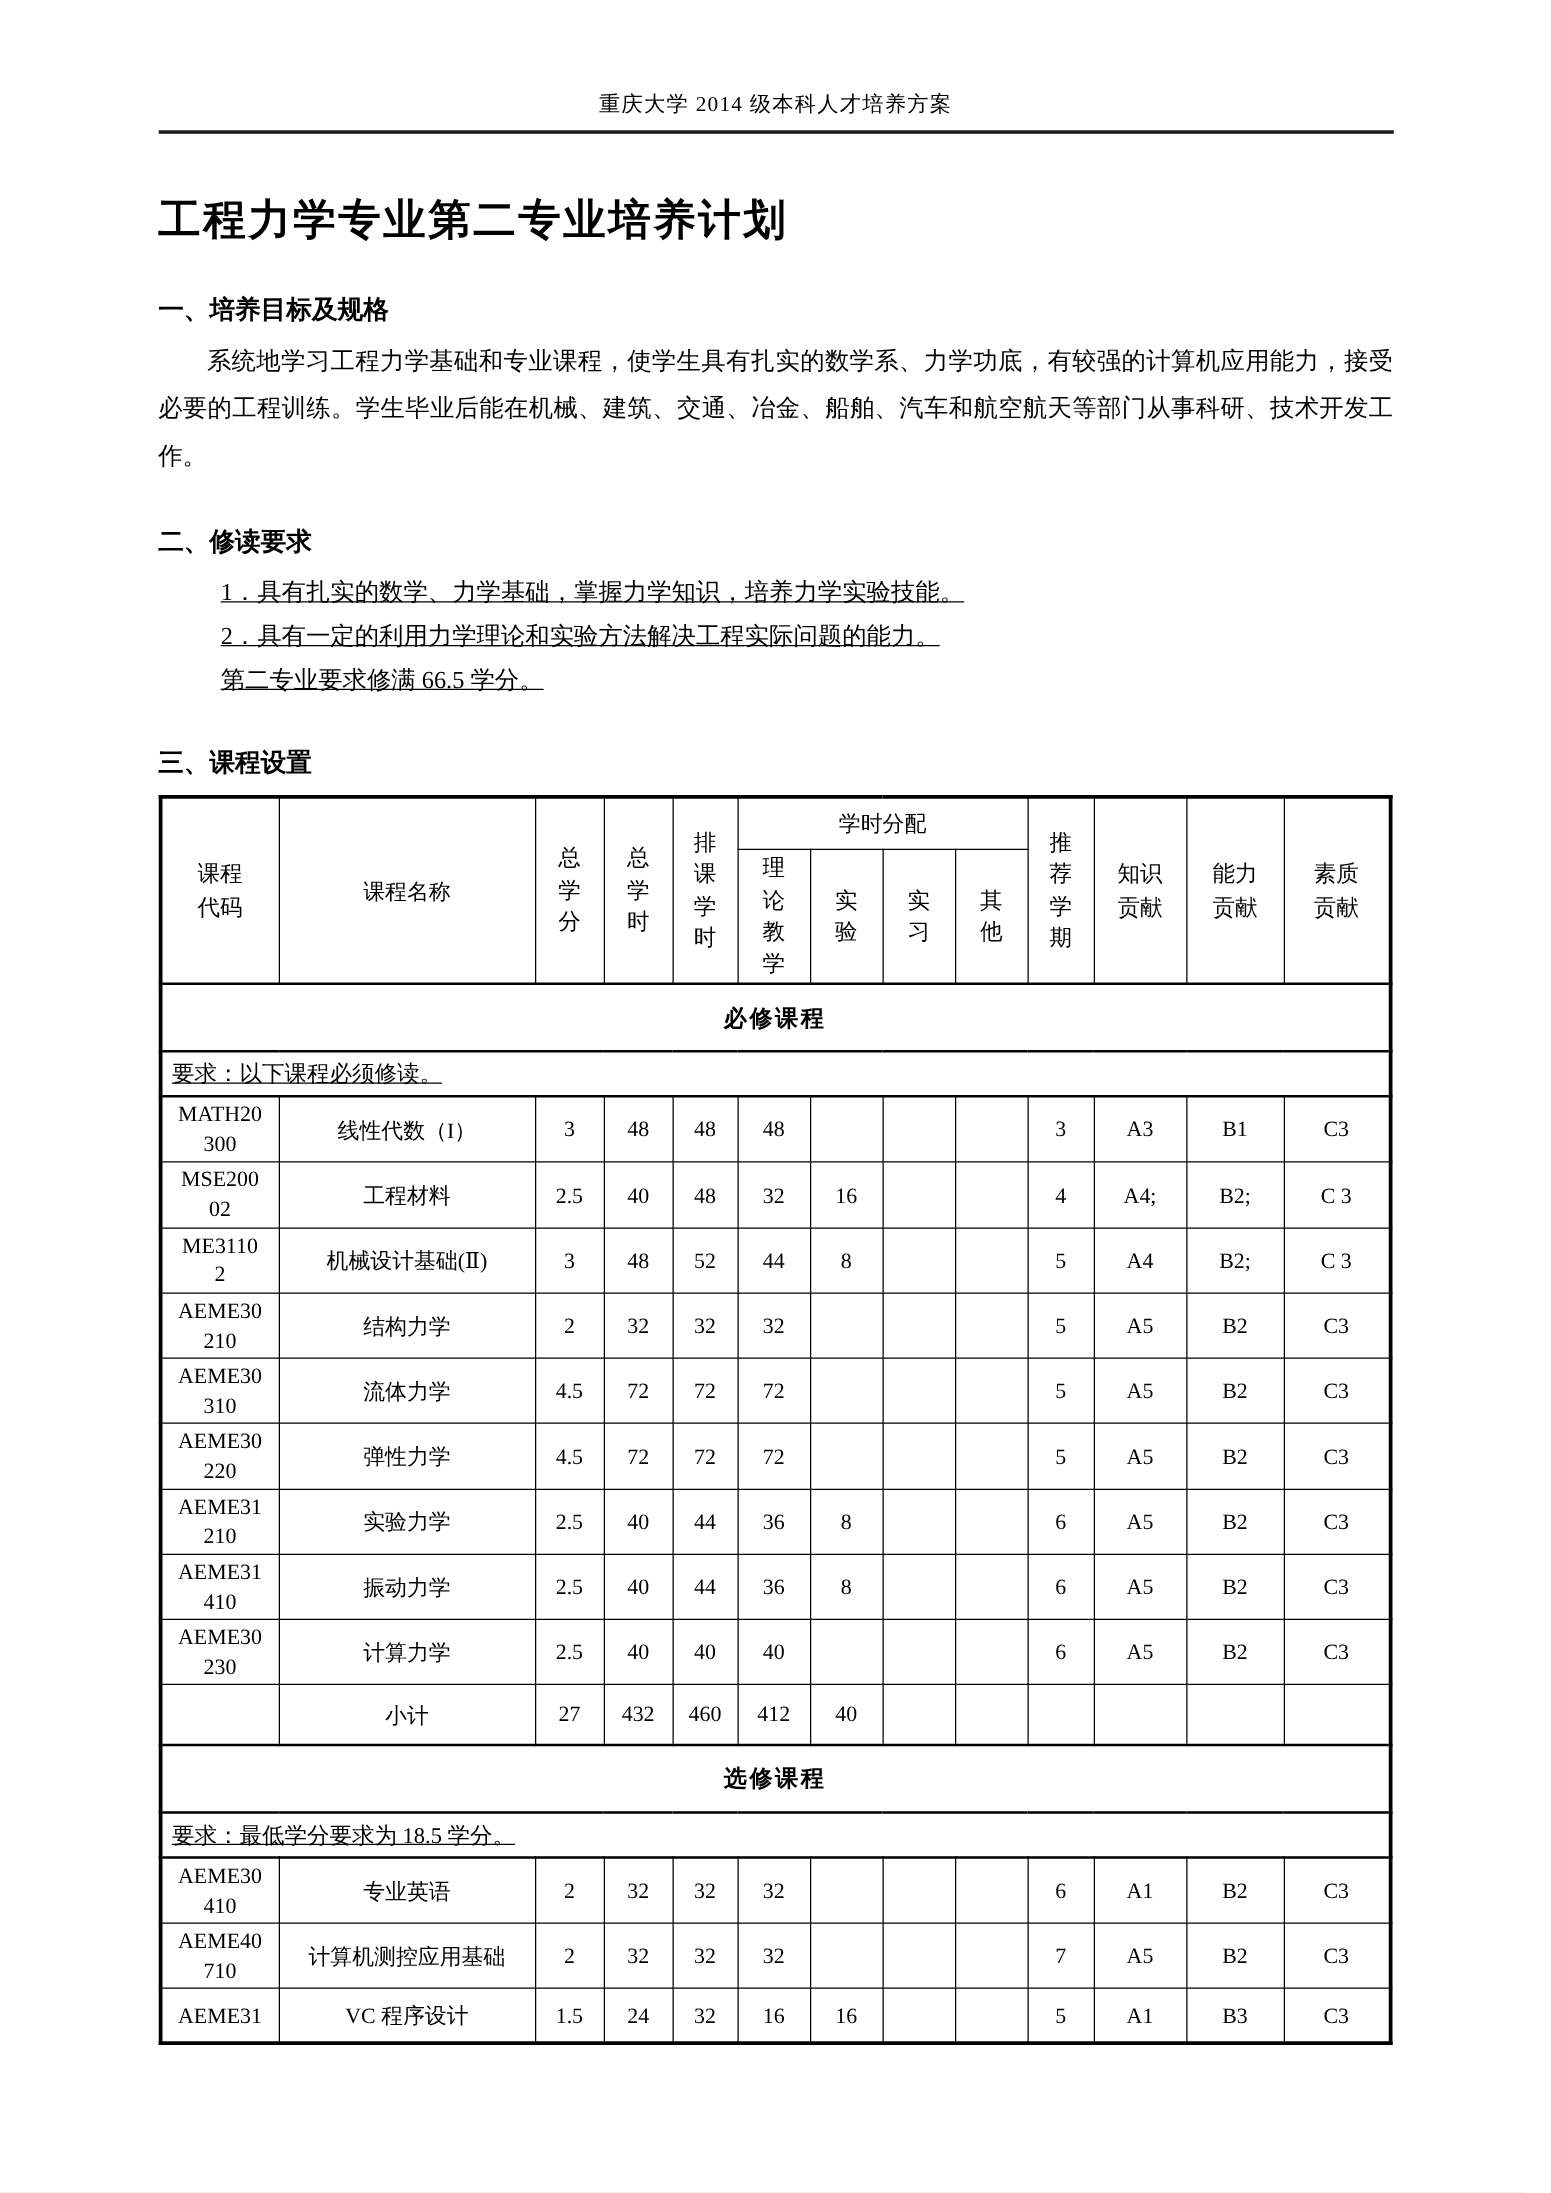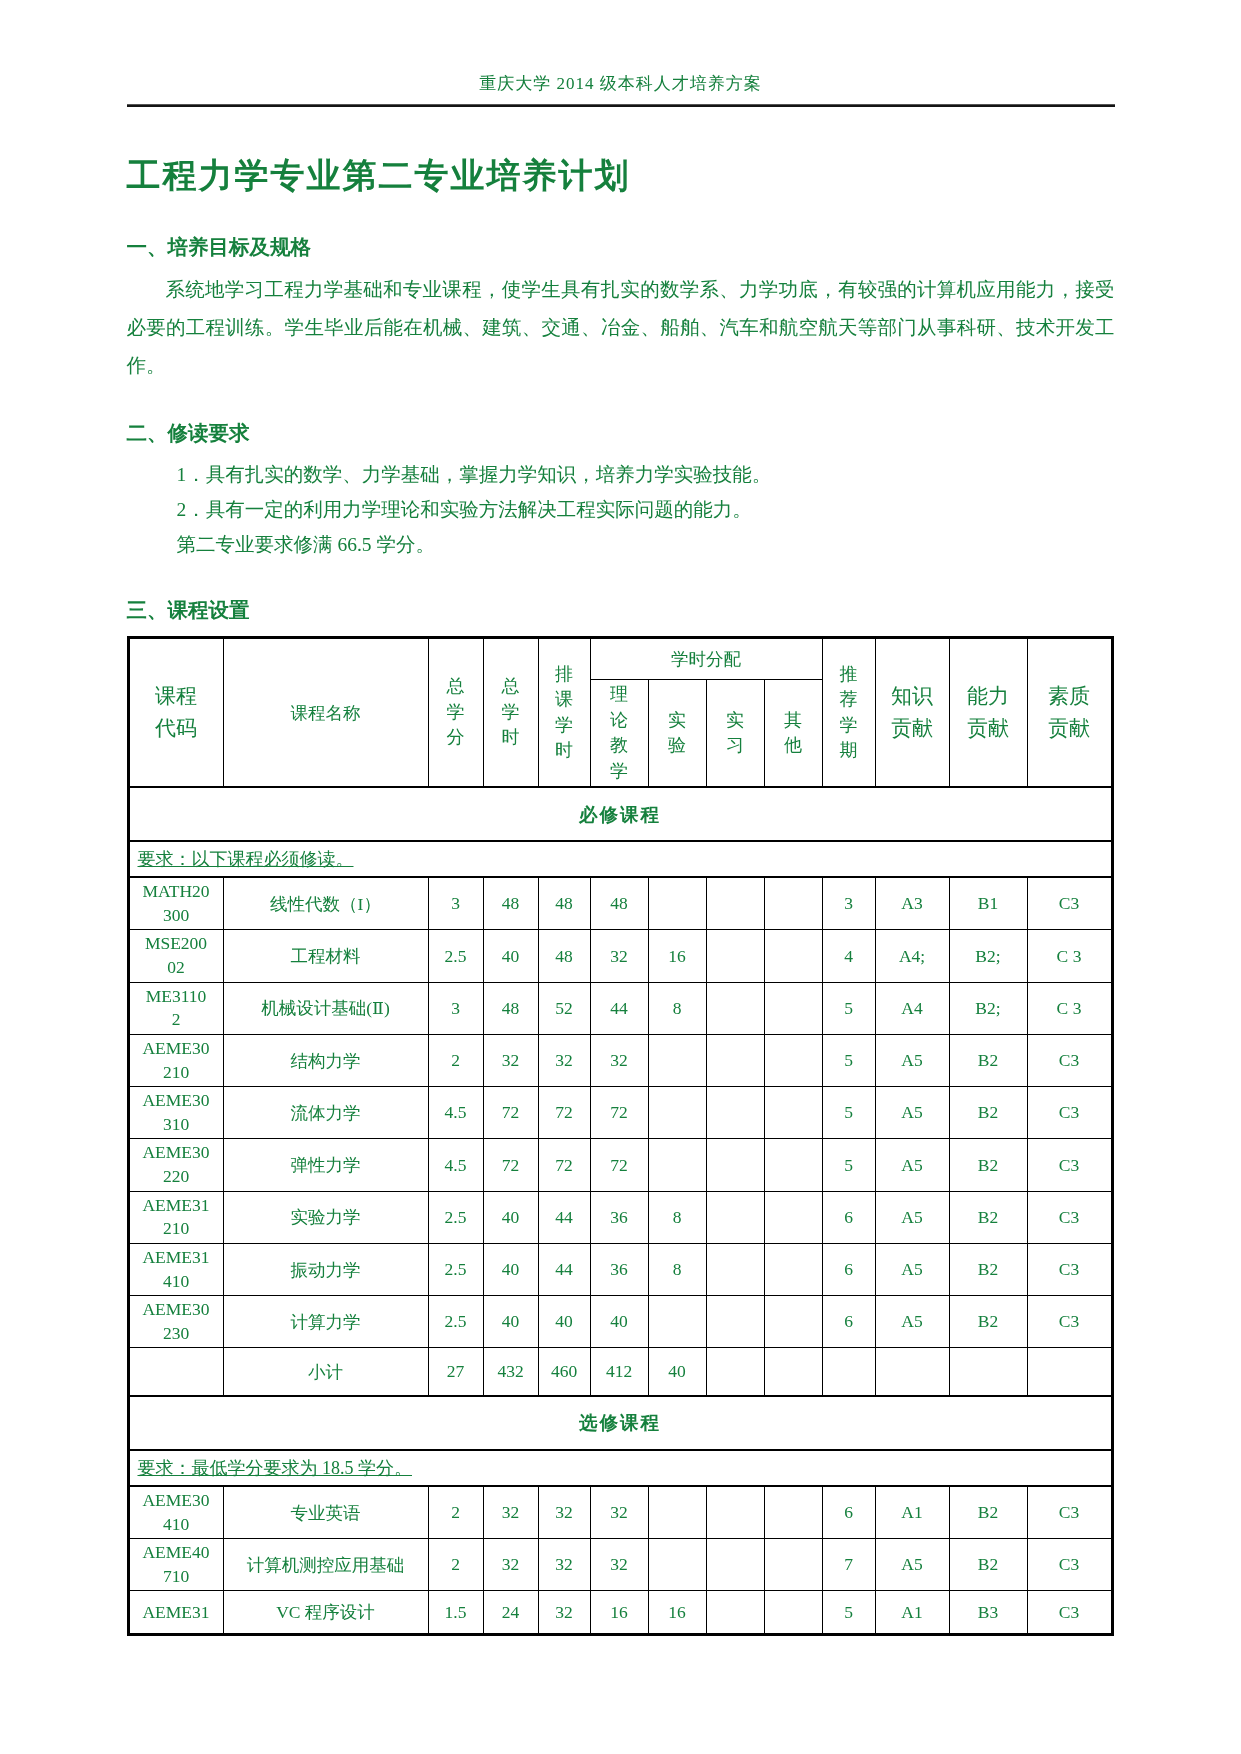--- a/index.html
+++ b/index.html
@@ -3,21 +3,21 @@
 <meta charset="utf-8">
 <style>
   * { box-sizing: border-box; }
   html,body { margin:0; padding:0; background:#e8e8e8; }
   .page {
     position: relative;
     width: 1241px;
     height: 1754px;
     margin: 0 auto;
     background: #ffffff;
-    color: #15803d;
+    color: #000000;
     font-family: "Liberation Serif", "DejaVu Serif", serif;
     overflow: hidden;
   }
   .content { width: 988px; margin: 0 auto; padding-top: 72px; }
 
   
   .running-header-text {
     text-align: center;
     font-size: 17px;
     letter-spacing: 1px;
@@ -46,20 +46,21 @@
     line-height: 38px;
     text-align: justify;
     text-indent: 2em;
     margin: 0;
   }
   .req-line {
     font-size: 19.5px;
     line-height: 35px;
     padding-left: 50px;
     margin: 0;
+    text-decoration: underline;
   }
 
   
   .course-table {
     border-collapse: collapse;
     table-layout: fixed;
     width: 986px;
     margin-top: 12px;
     border: 3px solid #000;
   }
@@ -73,21 +74,21 @@
     overflow: hidden;
   }
   .alloc-group-cell { height: 42px; font-size: 18px; }
   .subheader-row th { height: 104px; }
   .vstack {
     width: 1.12em; margin: 0 auto;
     word-break: break-all; line-height: 1.42; font-size: 18px;
   }
   .h2line {
     width: 2.3em; margin: 0 auto;
-    word-break: break-all; line-height: 1.5; font-size: 21px;
+    word-break: break-all; line-height: 1.5; font-size: 18px;
   }
   .section-row td {
     font-weight: bold;
     font-size: 18.5px;
     height: 54px;
     border-top: 2px solid #000;
     border-bottom: 2px solid #000;
     letter-spacing: 2px;
   }
   .note-row td {

